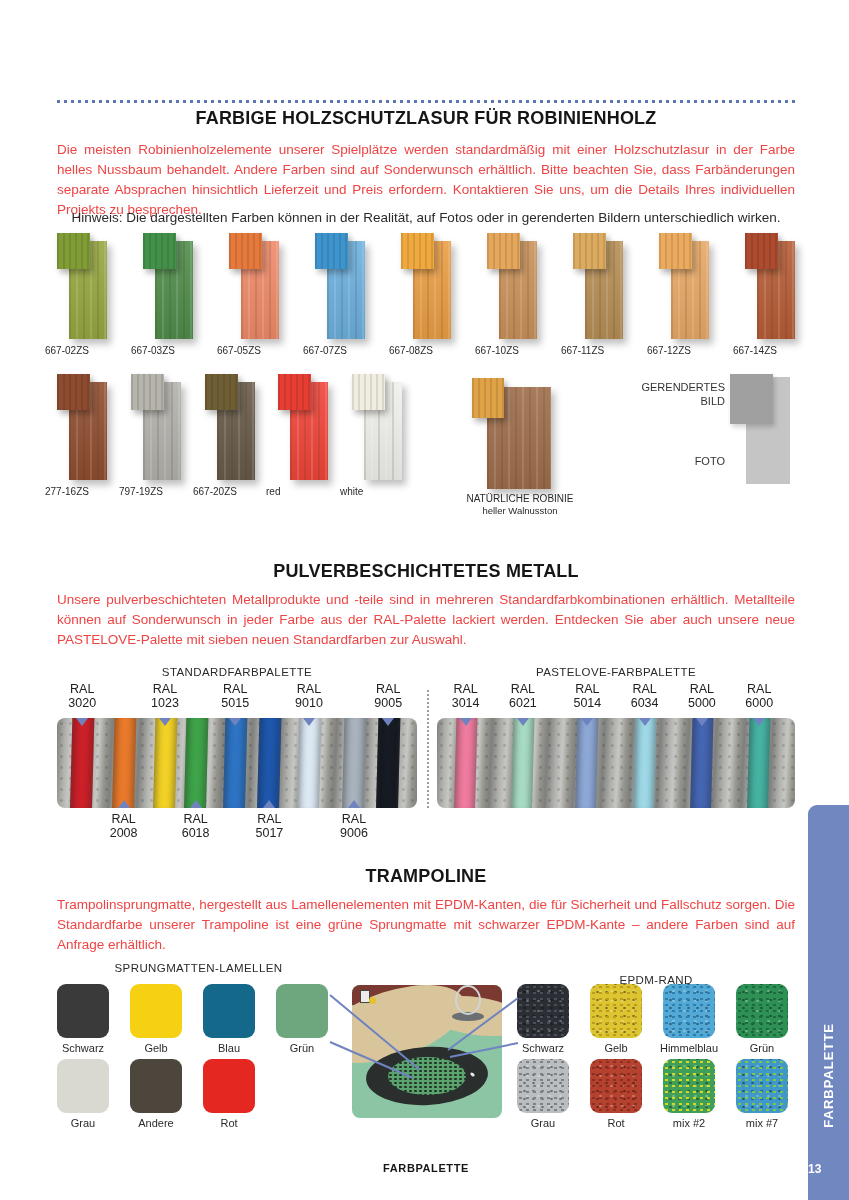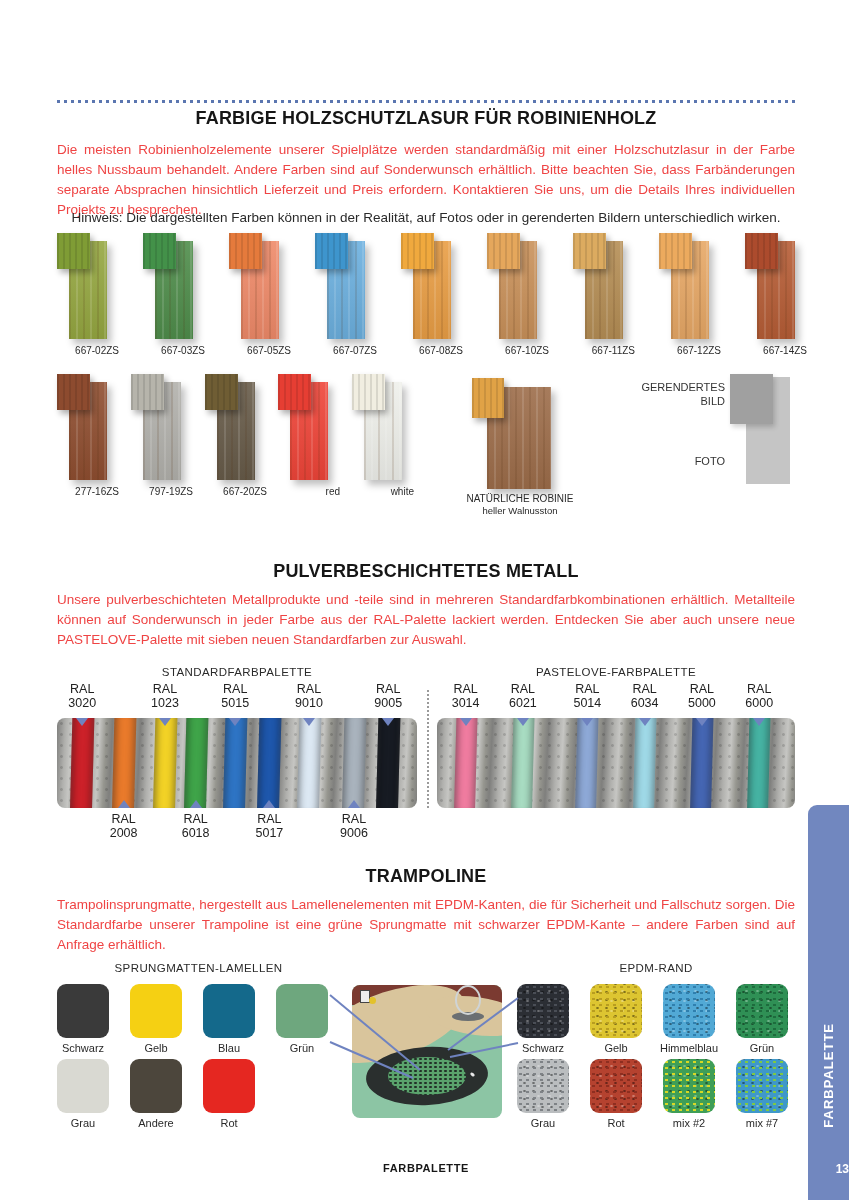--- a/index.html
+++ b/index.html
@@ -40,21 +40,21 @@
       linear-gradient(180deg, rgba(255,255,255,.10), rgba(0,0,0,.08));
     box-shadow:4px 5px 7px rgba(0,0,0,.25);
   }
   .wood-render {
     position:absolute; left:0; top:0; width:33px; height:36px;
     background-color:var(--c);
     background-image:repeating-linear-gradient(90deg, rgba(0,0,0,.10) 0 2px, transparent 2px 6px);
     box-shadow:3px 4px 6px rgba(0,0,0,.30);
   }
   .wood-code {
-    position:absolute; left:-12px; top:112px; width:74px; text-align:right;
+    position:absolute; left:-12px; top:112px; width:74px; text-align:left;
     font-size:10px; color:#2a2a2a; white-space:nowrap;
   }
   
   .natural { position:absolute; left:413px; top:0; width:110px; height:140px; }
   .natural .wood-photo { left:17px; top:13px; width:64px; height:102px; }
   .natural .wood-render { left:2px; top:4px; width:32px; height:40px; }
   .nat-l1 { position:absolute; left:-10px; top:119px; width:120px; text-align:center;
             font-size:10px; color:#2a2a2a; }
   .nat-l2 { position:absolute; left:-10px; top:131px; width:120px; text-align:center;
             font-size:9.5px; color:#2a2a2a; }
@@ -102,21 +102,21 @@
     font-size:12.5px; line-height:14px; color:#222; }
   .ral-label.top { top:16px; } .ral-label.bottom { top:146px; }
   .pal-divider { position:absolute; left:370px; top:24px; height:118px; width:0;
     border-left:2px dotted #9a9a9a; }
 
   
   .tramp-band { position:absolute; left:0; top:962px; width:738px; height:172px; }
   .tb-title { position:absolute; top:0; text-align:center; font-size:11.5px;
     letter-spacing:.4px; color:#2a2a2a; }
   .tb-title.lam { left:0; width:283px; }
-  .tb-title.epd { left:460px; width:278px; }
+  .tb-title.epd { left:460px; width:278px;margin-top:12px; }
   .sw-grid { position:absolute; top:22px; display:grid;
     grid-template-columns:repeat(4,52px); column-gap:21px; }
   .sw-grid.lam { left:0; } .sw-grid.epd { left:460px; }
   .sw-cell { position:relative; width:52px; height:75px; }
   .sw-chip { position:absolute; left:0; top:0; width:52px; height:54px; border-radius:9px;
     background-color:var(--base); }
   .sw-chip.granule {
     background-image:
       radial-gradient(var(--speck) 1.3px, transparent 1.7px),
       radial-gradient(rgba(0,0,0,.42) 1px, transparent 1.4px),
@@ -155,21 +155,21 @@
 
   
   .footer-label { position:absolute; left:0; top:1162px; width:738px; text-align:center;
     font-size:11px; font-weight:bold; letter-spacing:.6px; color:#161616; }
   .sidebar { position:absolute; right:0; top:805px; width:41px; height:395px;
     background:#7187bf; border-radius:9px 0 0 0; }
   .sidebar-label-wrap { position:absolute; left:0; right:0; bottom:72px;
     display:flex; justify-content:center; }
   .sidebar-label-wrap span { writing-mode:vertical-rl; transform:rotate(180deg);
     color:#ffffff; font-weight:bold; font-size:13px; letter-spacing:1px; }
-  .page-num { position:absolute; left:0; right:0; bottom:24px; text-align:right;
+  .page-num { position:absolute; left:0; right:0; bottom:24px; text-align:left;
     color:#ffffff; font-weight:bold; font-size:12px; }
 </style>
 </head>
 <body>
 
 <div class="page">
   <div class="content">
 
     <div class="dotline"></div>
 

